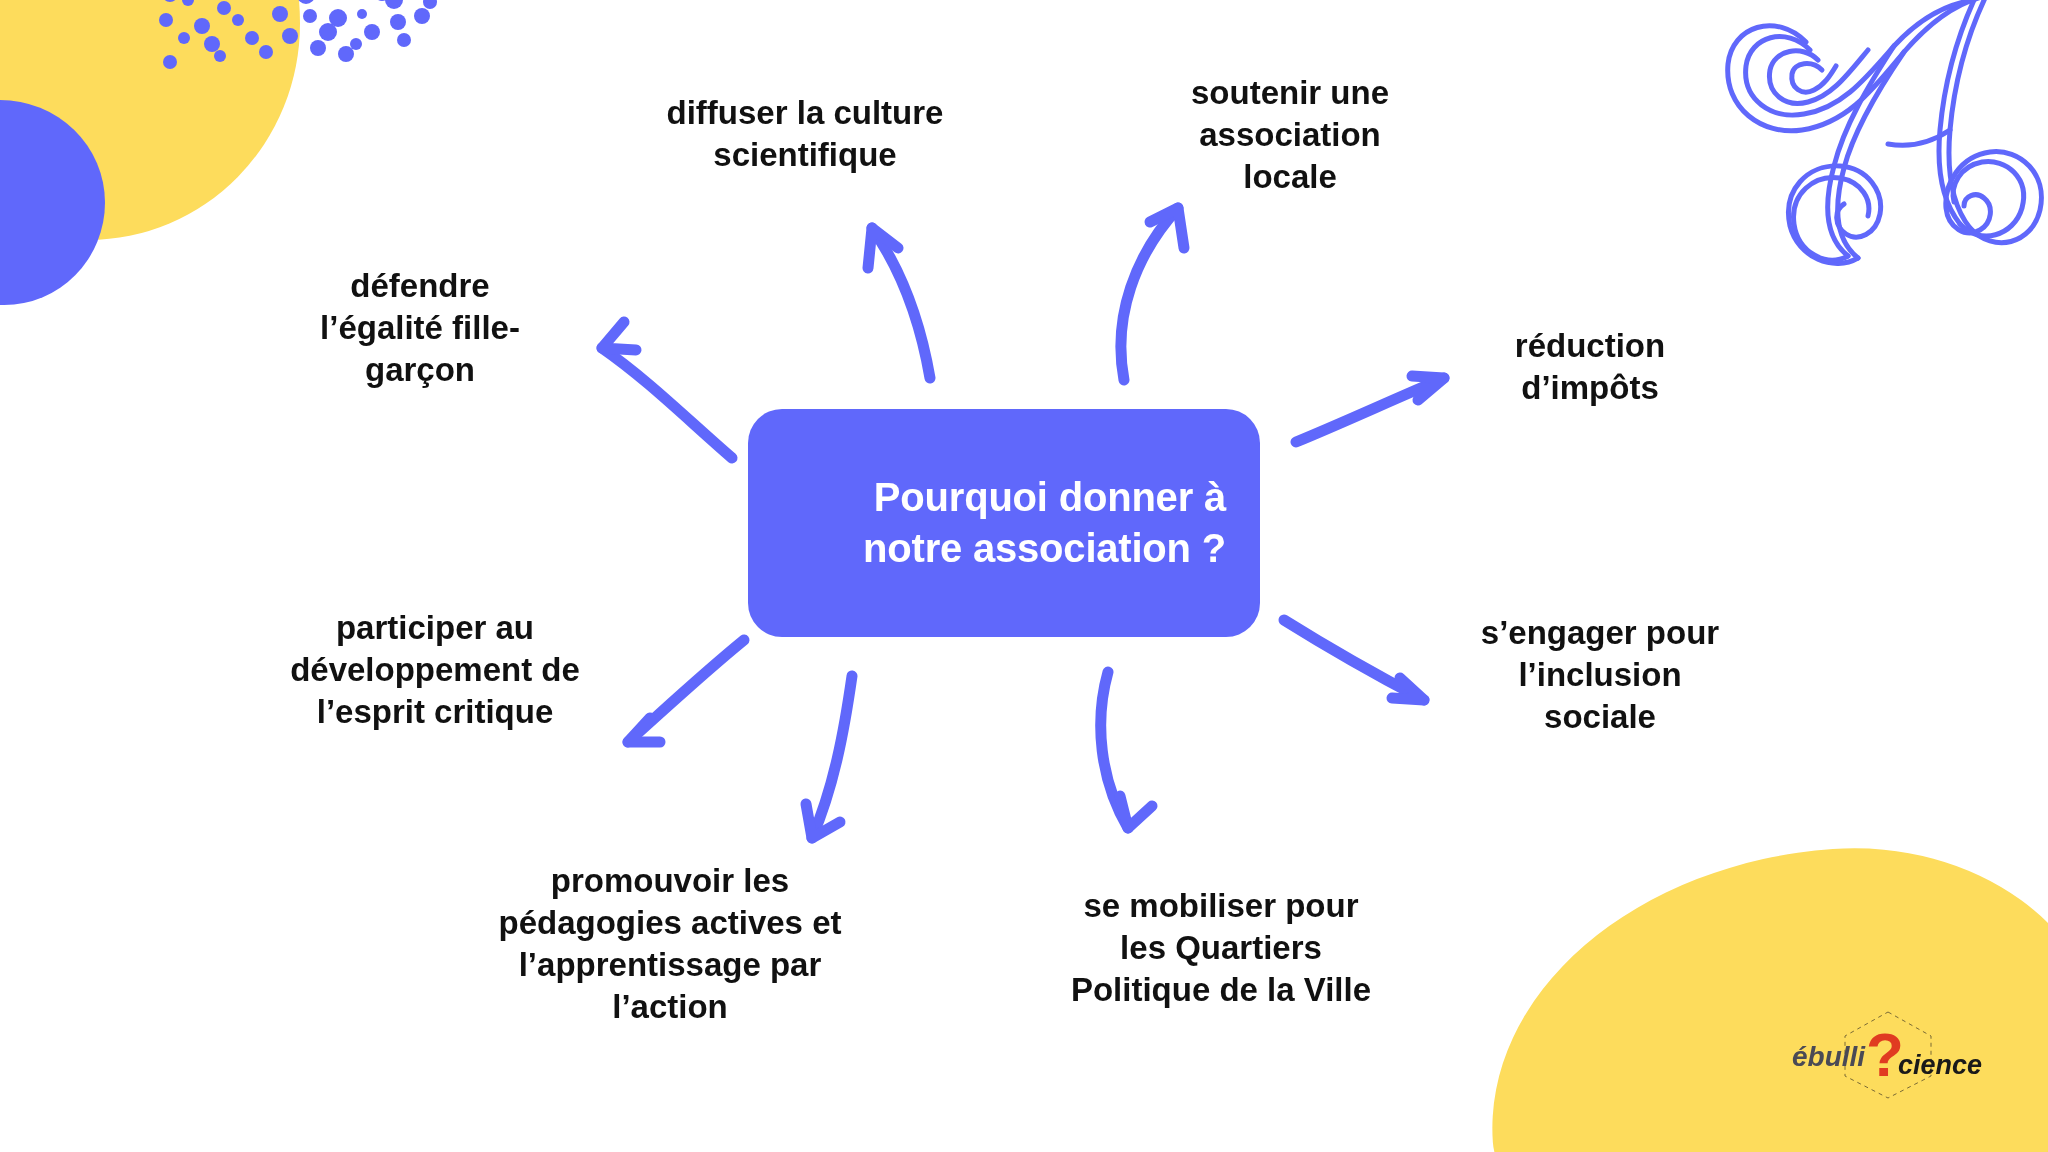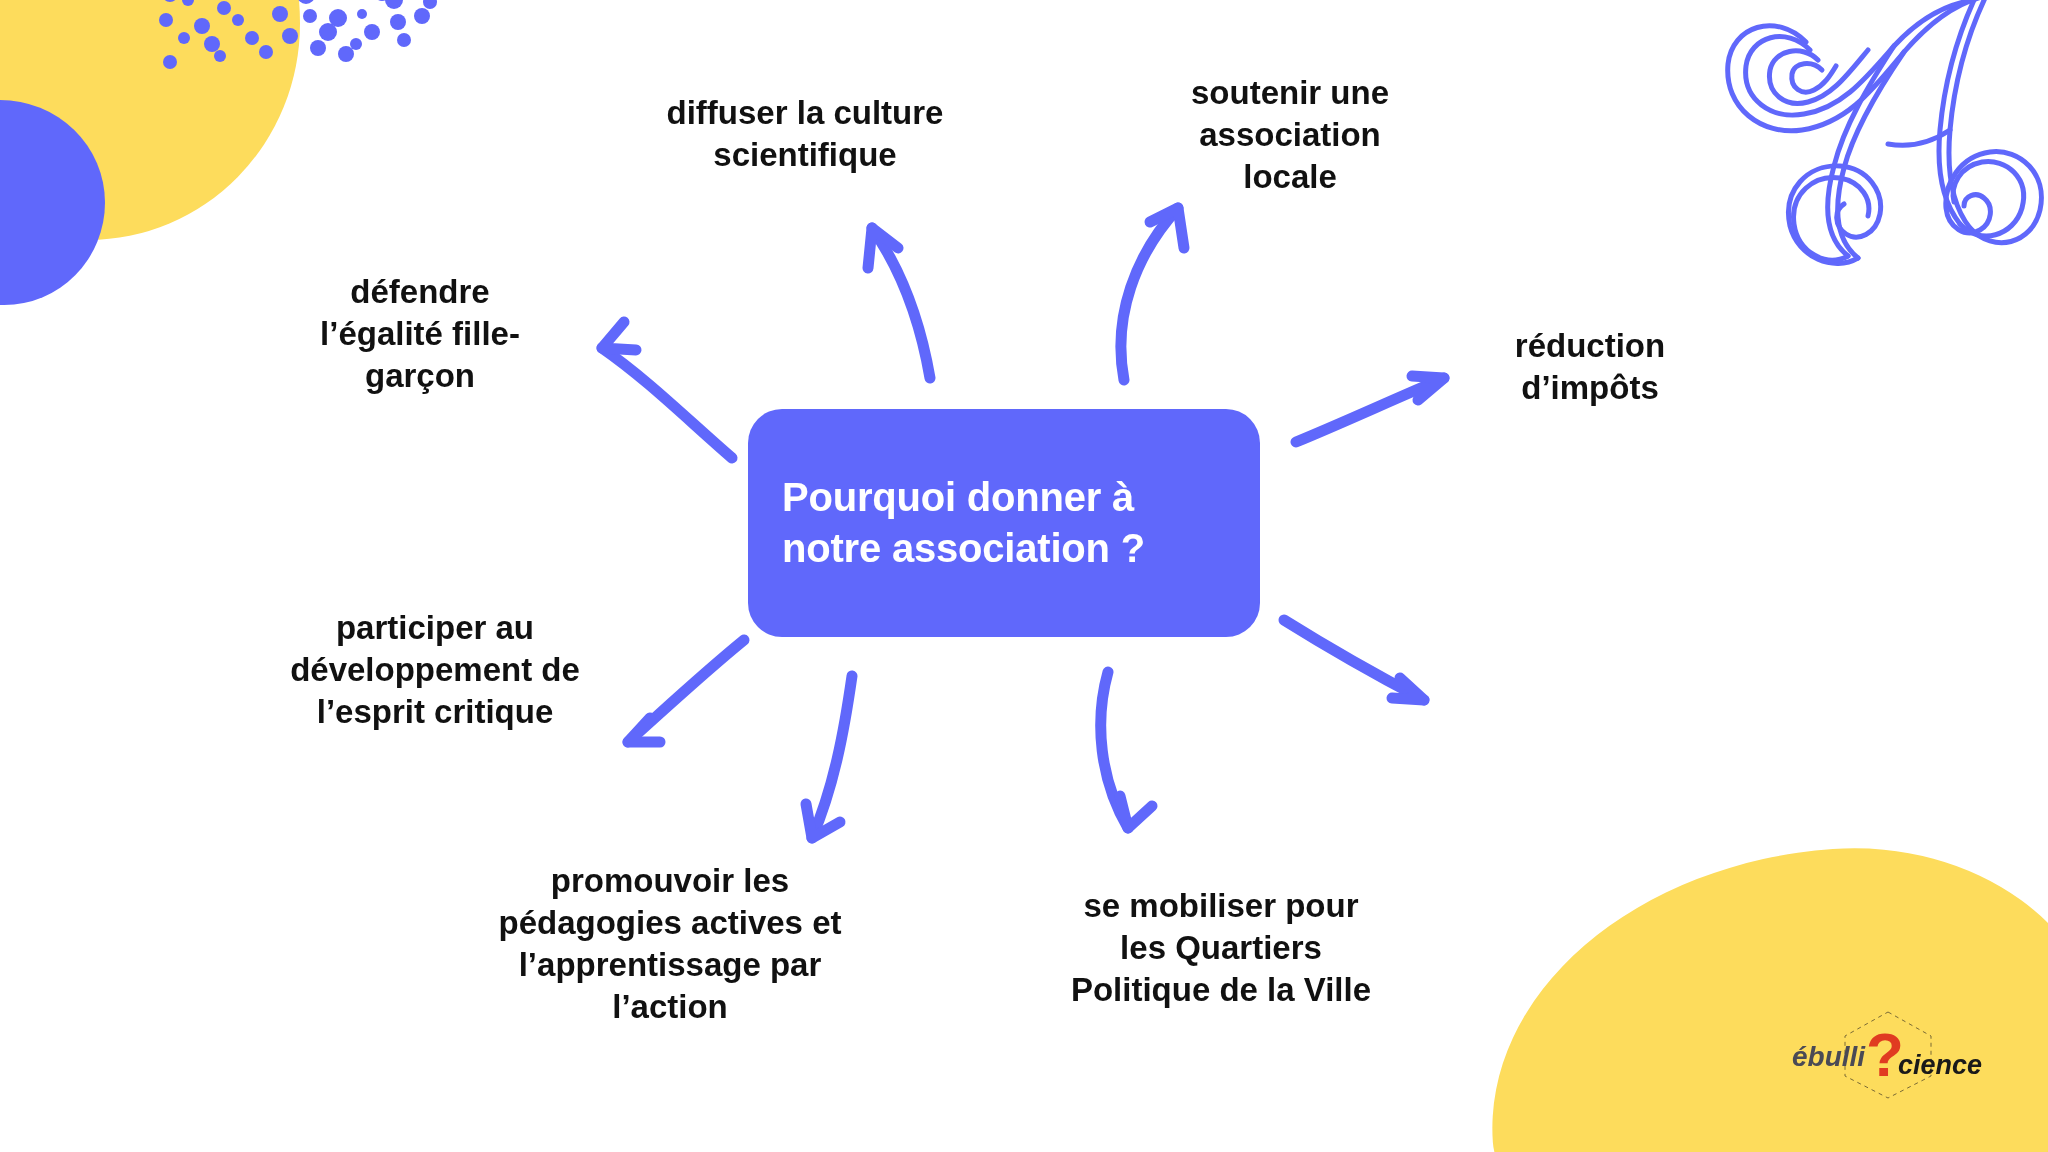--- a/index.html
+++ b/index.html
@@ -63,21 +63,21 @@
     align-items: center;
     justify-content: center;
     box-sizing: border-box;
     padding: 0 34px;
   }
   #center-node .center-text {
     color: #ffffff;
     font-size: 40px;
     font-weight: bold;
     line-height: 1.28;
-    text-align: left;
+    text-align: right;
     letter-spacing: -0.2px;
   }
 
   
   .node-label {
     position: absolute;
     color: #111111;
     font-size: 33px;
     font-weight: bold;
     line-height: 1.27;
@@ -86,21 +86,21 @@
   .ta-c { text-align: center; }
   .ta-l { text-align: center; }
 
   #label-diffuser       { left: 620px;  top:  92px;  width: 370px; }
   #label-soutenir       { left: 1155px; top:  72px;  width: 270px; }
   #label-reduction      { left: 1480px; top: 325px;  width: 220px; }
   #label-engager        { left: 1440px; top: 612px;  width: 320px; }
   #label-mobiliser      { left: 1026px; top: 845px;  width: 390px; margin-top: 40px; }
   #label-promouvoir     { left: 450px;  top: 860px;  width: 440px; text-align: center; }
   #label-participer     { left: 240px;  top: 575px;  width: 390px; margin-top: 32px; }
-  #label-defendre       { left: 275px;  top: 271px;  width: 290px; }
+  #label-defendre       { left: 275px;  top: 265px;  width: 290px; }
 
   
   #arrows {
     position: absolute;
     left: 0; top: 0;
     width: 2048px; height: 1152px;
   }
 </style>
 </head>
 <body>
@@ -222,20 +222,23 @@
   <div class="node-label ta-c" id="label-diffuser">diffuser la culture
 scientifique</div>
 
   <div class="node-label ta-c" id="label-soutenir">soutenir une
 association
 locale</div>
 
   <div class="node-label ta-l" id="label-reduction">réduction
 d’impôts</div>
 
+  <div class="node-label ta-c" id="label-engager">s’engager pour
+l’inclusion
+sociale</div>
 
   <div class="node-label ta-c" id="label-mobiliser">se mobiliser pour
 les Quartiers
 Politique de la Ville</div>
 
   <div class="node-label ta-c" id="label-promouvoir">promouvoir les
 pédagogies actives et
 l’apprentissage par
 l’action</div>
 

